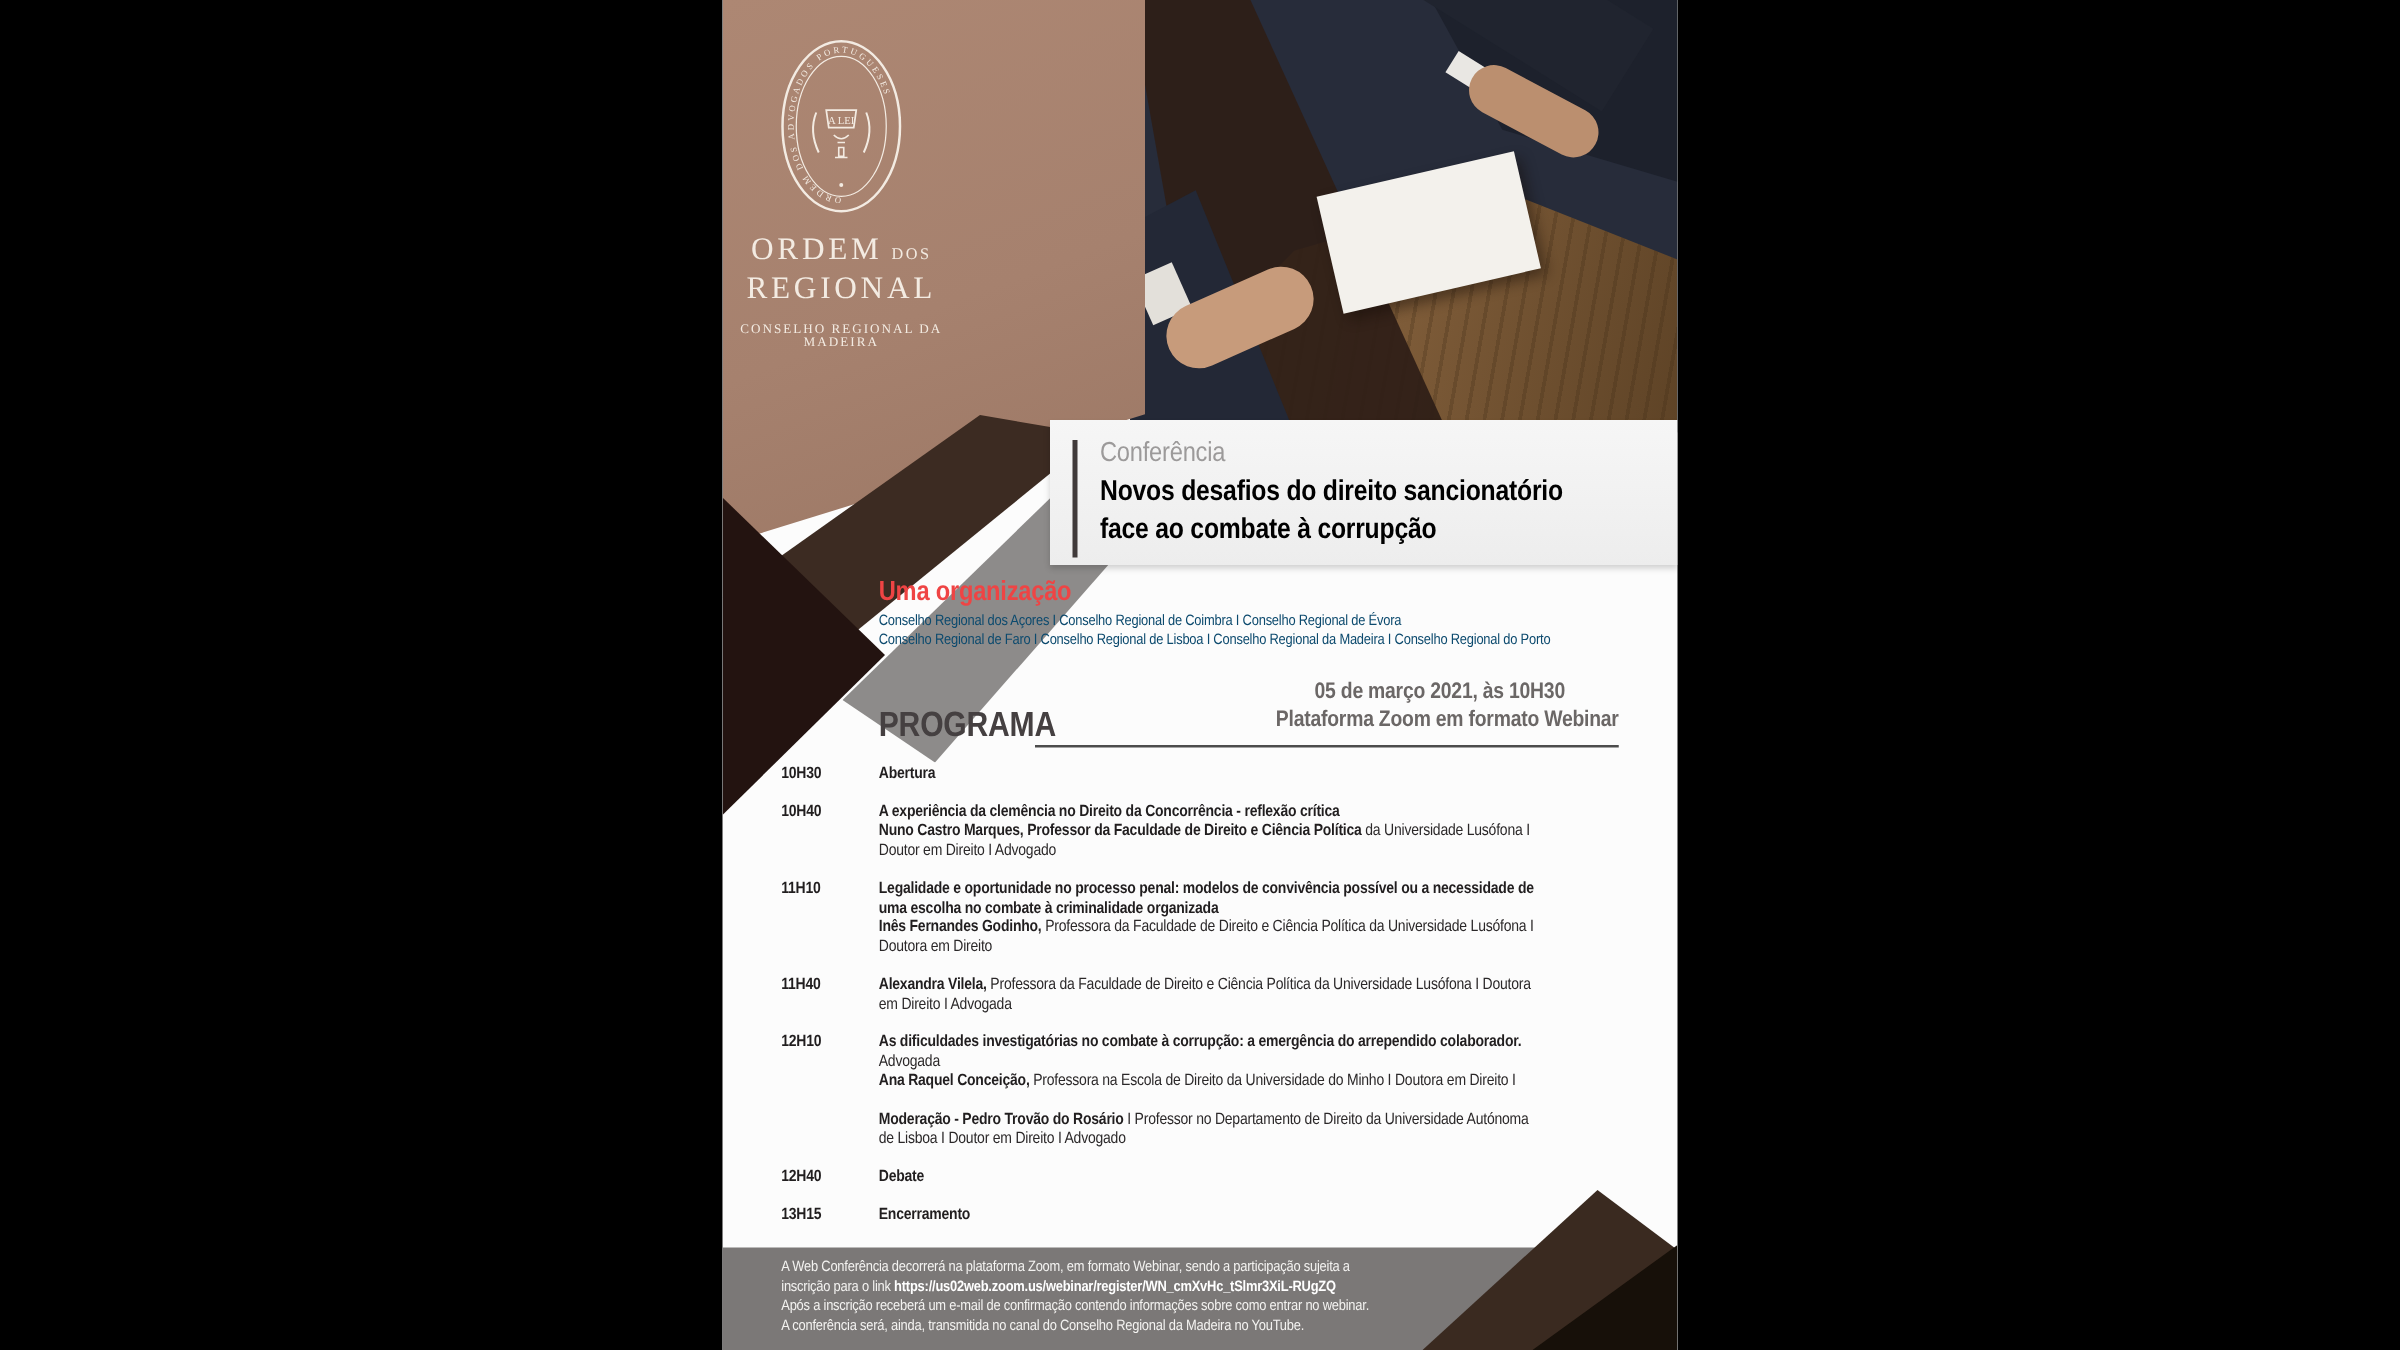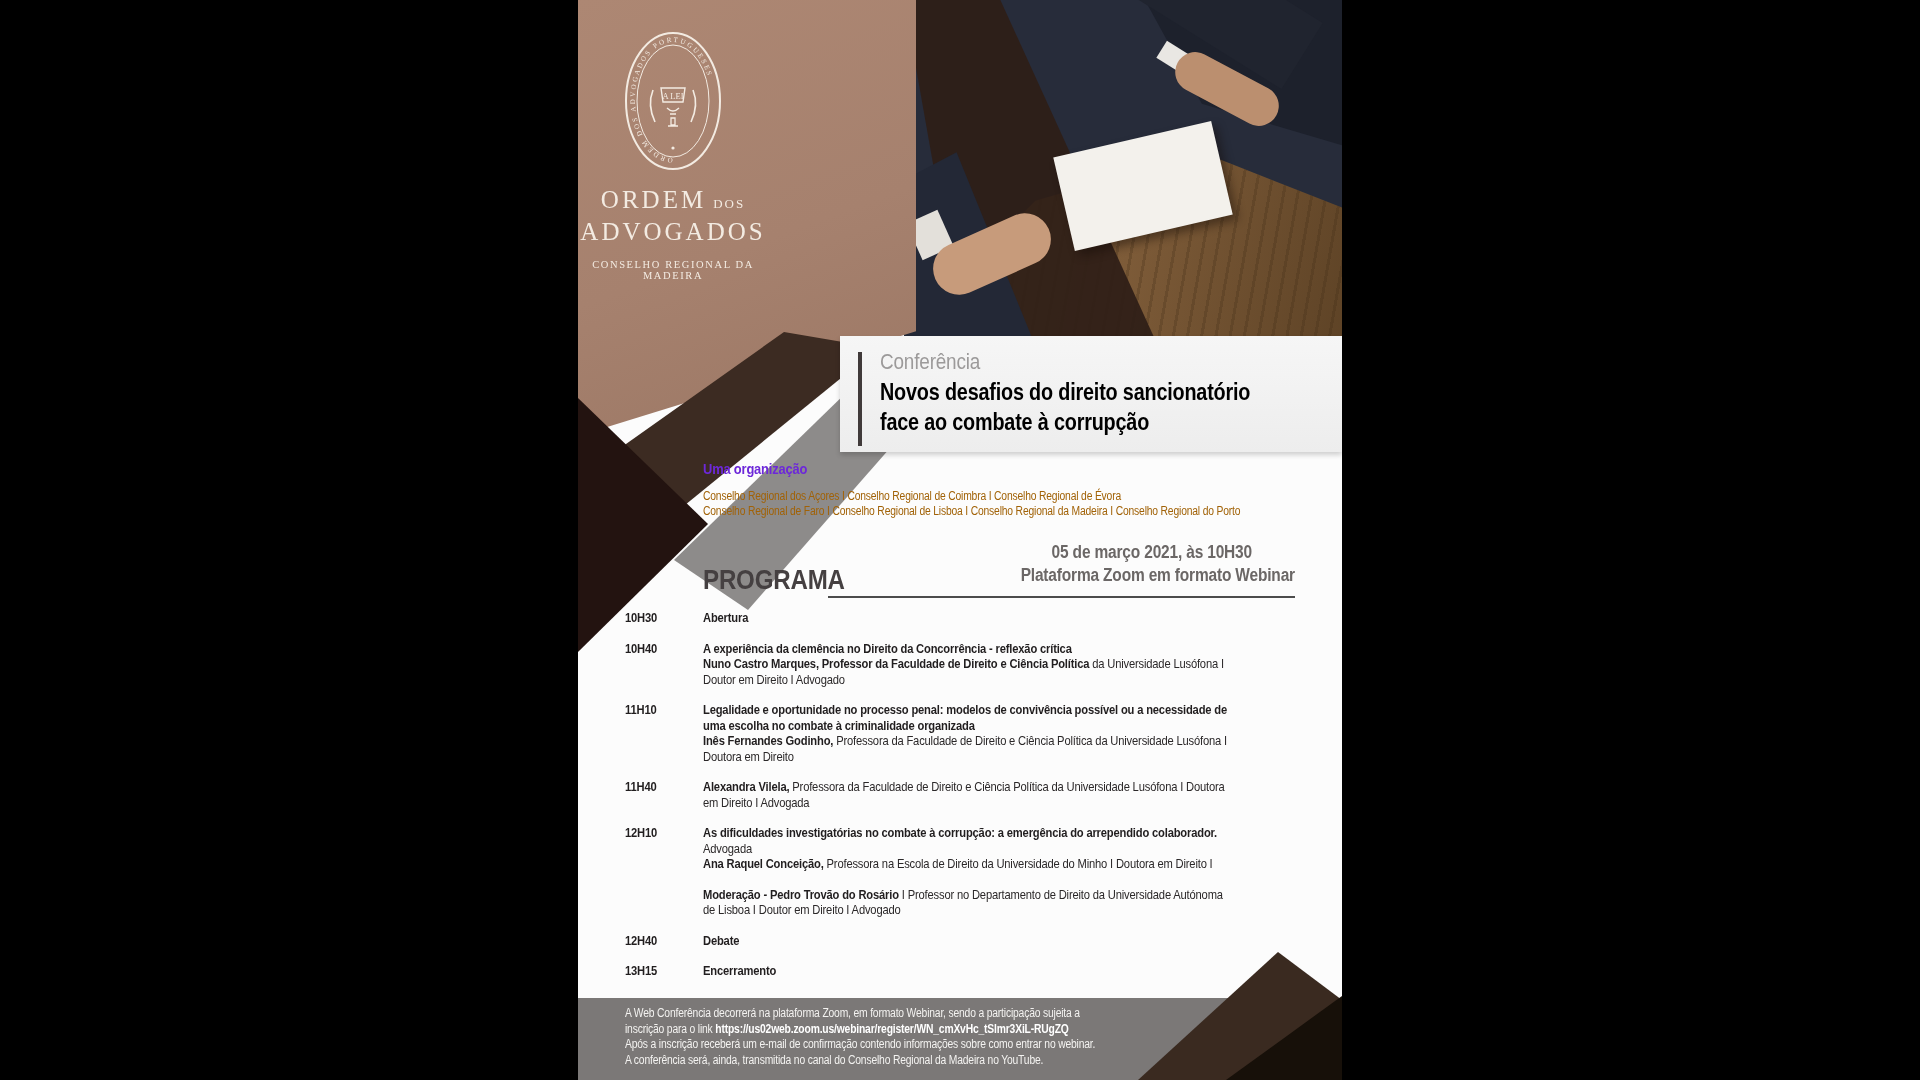--- a/index.html
+++ b/index.html
@@ -53,22 +53,22 @@
 
   
   .band{left:262px;top:336px;width:502px;height:116px;z-index:6;
     background:linear-gradient(180deg,#f6f6f6 0%,#ededed 100%);
     box-shadow:0 3px 5px rgba(0,0,0,.18);}
   .band-bar{left:280px;top:352px;width:4px;height:94px;background:#403a3a;z-index:7;}
   .kicker{left:302px;top:349px;z-index:7;font-size:22px;color:#9c9a9a;}
   .title{left:302px;top:377px;z-index:7;font-size:23px;font-weight:700;color:#000000;line-height:30px;}
 
   
-  .org-h{left:125px;top:460px;font-size:15px;font-weight:700;color:#6d28d9;z-index:5;}
-  .org-lines{left:125px;top:489px;font-size:12px;color:#a16207;line-height:15px;z-index:5;}
+  .org-h{left:125px;top:460px;font-size:22px;font-weight:700;color:#ef4444;z-index:5;}
+  .org-lines{left:125px;top:489px;font-size:12px;color:#0c4a6e;line-height:15px;z-index:5;}
 
   
   .when{right:47px;top:541px;text-align:center;font-size:18px;font-weight:700;color:#6b6766;line-height:23px;z-index:5;}
 
   
   .prog-h{left:125px;top:564px;font-size:28px;font-weight:700;color:#454041;z-index:5;}
   .prog-line{left:250px;top:596px;width:467px;height:2px;background:#4c4c4c;z-index:5;}
 
   .sched{left:47px;top:610px;width:672px;z-index:5;color:#211e1f;}
   .sched-item{display:flex;margin-bottom:15px;}
@@ -123,21 +123,21 @@
         <path d="M30,60 Q24,75 32,92" fill="none" stroke="#f3ebe2" stroke-width="1.6"></path>
         <path d="M70,60 Q76,75 68,92" fill="none" stroke="#f3ebe2" stroke-width="1.6"></path>
         <path d="M38,58 L62,58 L60,72 L40,72 Z" fill="none" stroke="#f3ebe2" stroke-width="1.4"></path>
         <text x="50" y="69" text-anchor="middle" font-family="Liberation Serif,serif" font-size="8.5" fill="#f3ebe2">A LEI</text>
         <path d="M44,78 Q50,84 56,78 M47,84 L53,84 M45,96 L55,96 M48,88 L52,88 L52,95 L48,95 Z" fill="none" stroke="#f3ebe2" stroke-width="1.3"></path>
         <circle cx="50" cy="118" r="1.6" fill="#f3ebe2"></circle>
       </svg>
       <div class="logo-name">
         <span class="big">ORDEM</span>
         <span class="sm">DOS</span><br>
-        <span class="big">ADVOGADOS</span>
+        <span class="big">REGIONAL</span>
       </div>
       <div class="logo-sub">CONSELHO REGIONAL DA MADEIRA</div>
     </div>
 
     <div class="abs band"></div>
     <div class="abs band-bar"></div>
     <div class="abs kicker"><span class="cx">Conferência</span></div>
     <div class="abs title">
       <div><span class="cx">Novos desafios do direito sancionatório</span></div>
       <div><span class="cx">face ao combate à corrupção</span></div>

